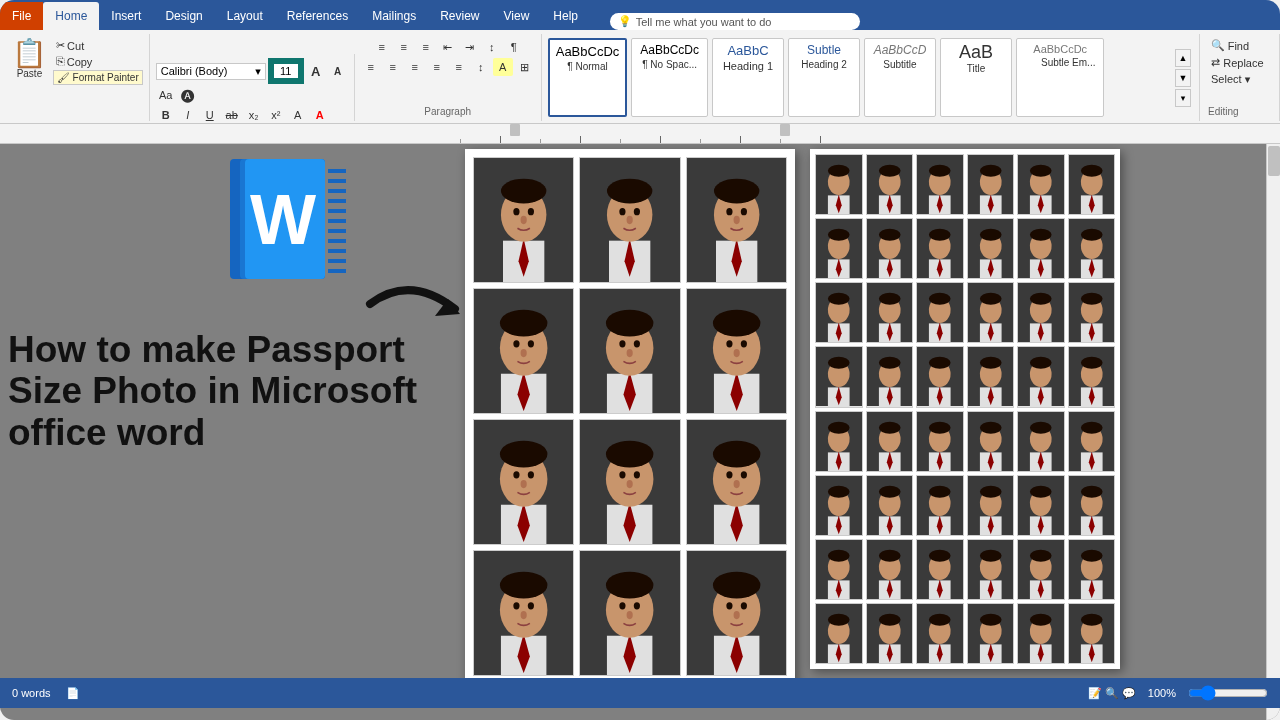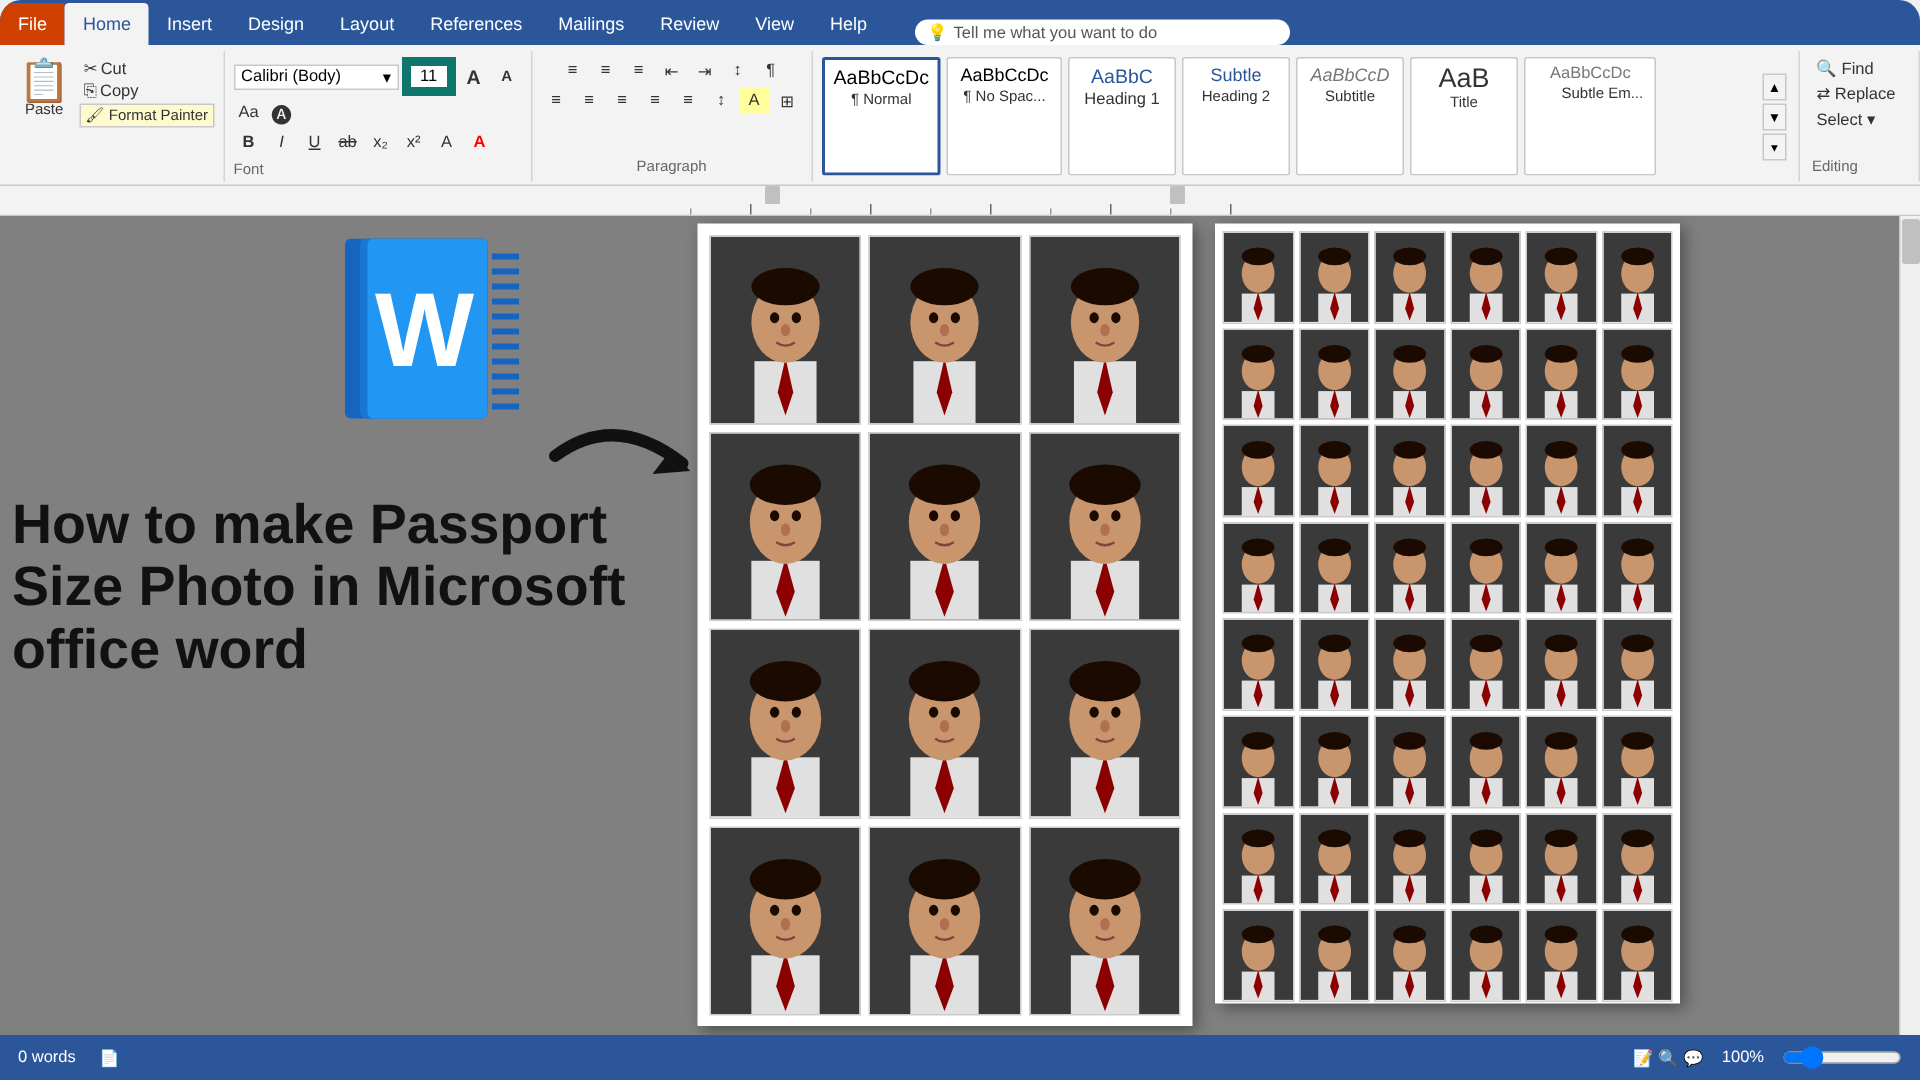--- a/index.html
+++ b/index.html
@@ -126,21 +126,21 @@
     .style-item.active {
       border: 2px solid #2b579a;
     }
 
     
     .editing-group { min-width: 90px; }
 
     
     .status-bar {
       position: fixed;
-      bottom: 0;
+      bottom: 12px;
       left: 0;
       right: 0;
       height: 30px;
       background: #2b579a;
       display: flex;
       align-items: center;
       padding: 0 12px;
       color: white;
       font-size: 11px;
       gap: 16px;
@@ -299,21 +299,21 @@
           <span style="margin-left:2px; font-size:11px;">Copy</span>
         </div>
         <div class="format-painter-btn">
           <span>🖌</span>
           <span style="font-size:10px;">Format Painter</span>
         </div>
       </div>
       <div class="ribbon-group-label" style="position:absolute; bottom:6px; left:6px; font-size:10px; color:#666;">Clipboard</div>
     </div>
 
-    <div class="ribbon-group font-group" style="padding:4px 6px; min-width:140px;">
+    <div class="ribbon-group font-group" style="padding:4px 6px; min-width:140px;margin-top:20px;">
       <div class="font-row">
         <div class="font-selector">
           <span style="font-size:11px; overflow:hidden; white-space:nowrap;">Calibri (Body)</span>
           <span>▾</span>
         </div>
         <div class="font-size-selector">
           <span>11</span>
         </div>
         <div class="para-btn" style="font-size:13px; font-weight:bold;">A</div>
         <div class="para-btn" style="font-size:10px; font-weight:bold;">A</div>

